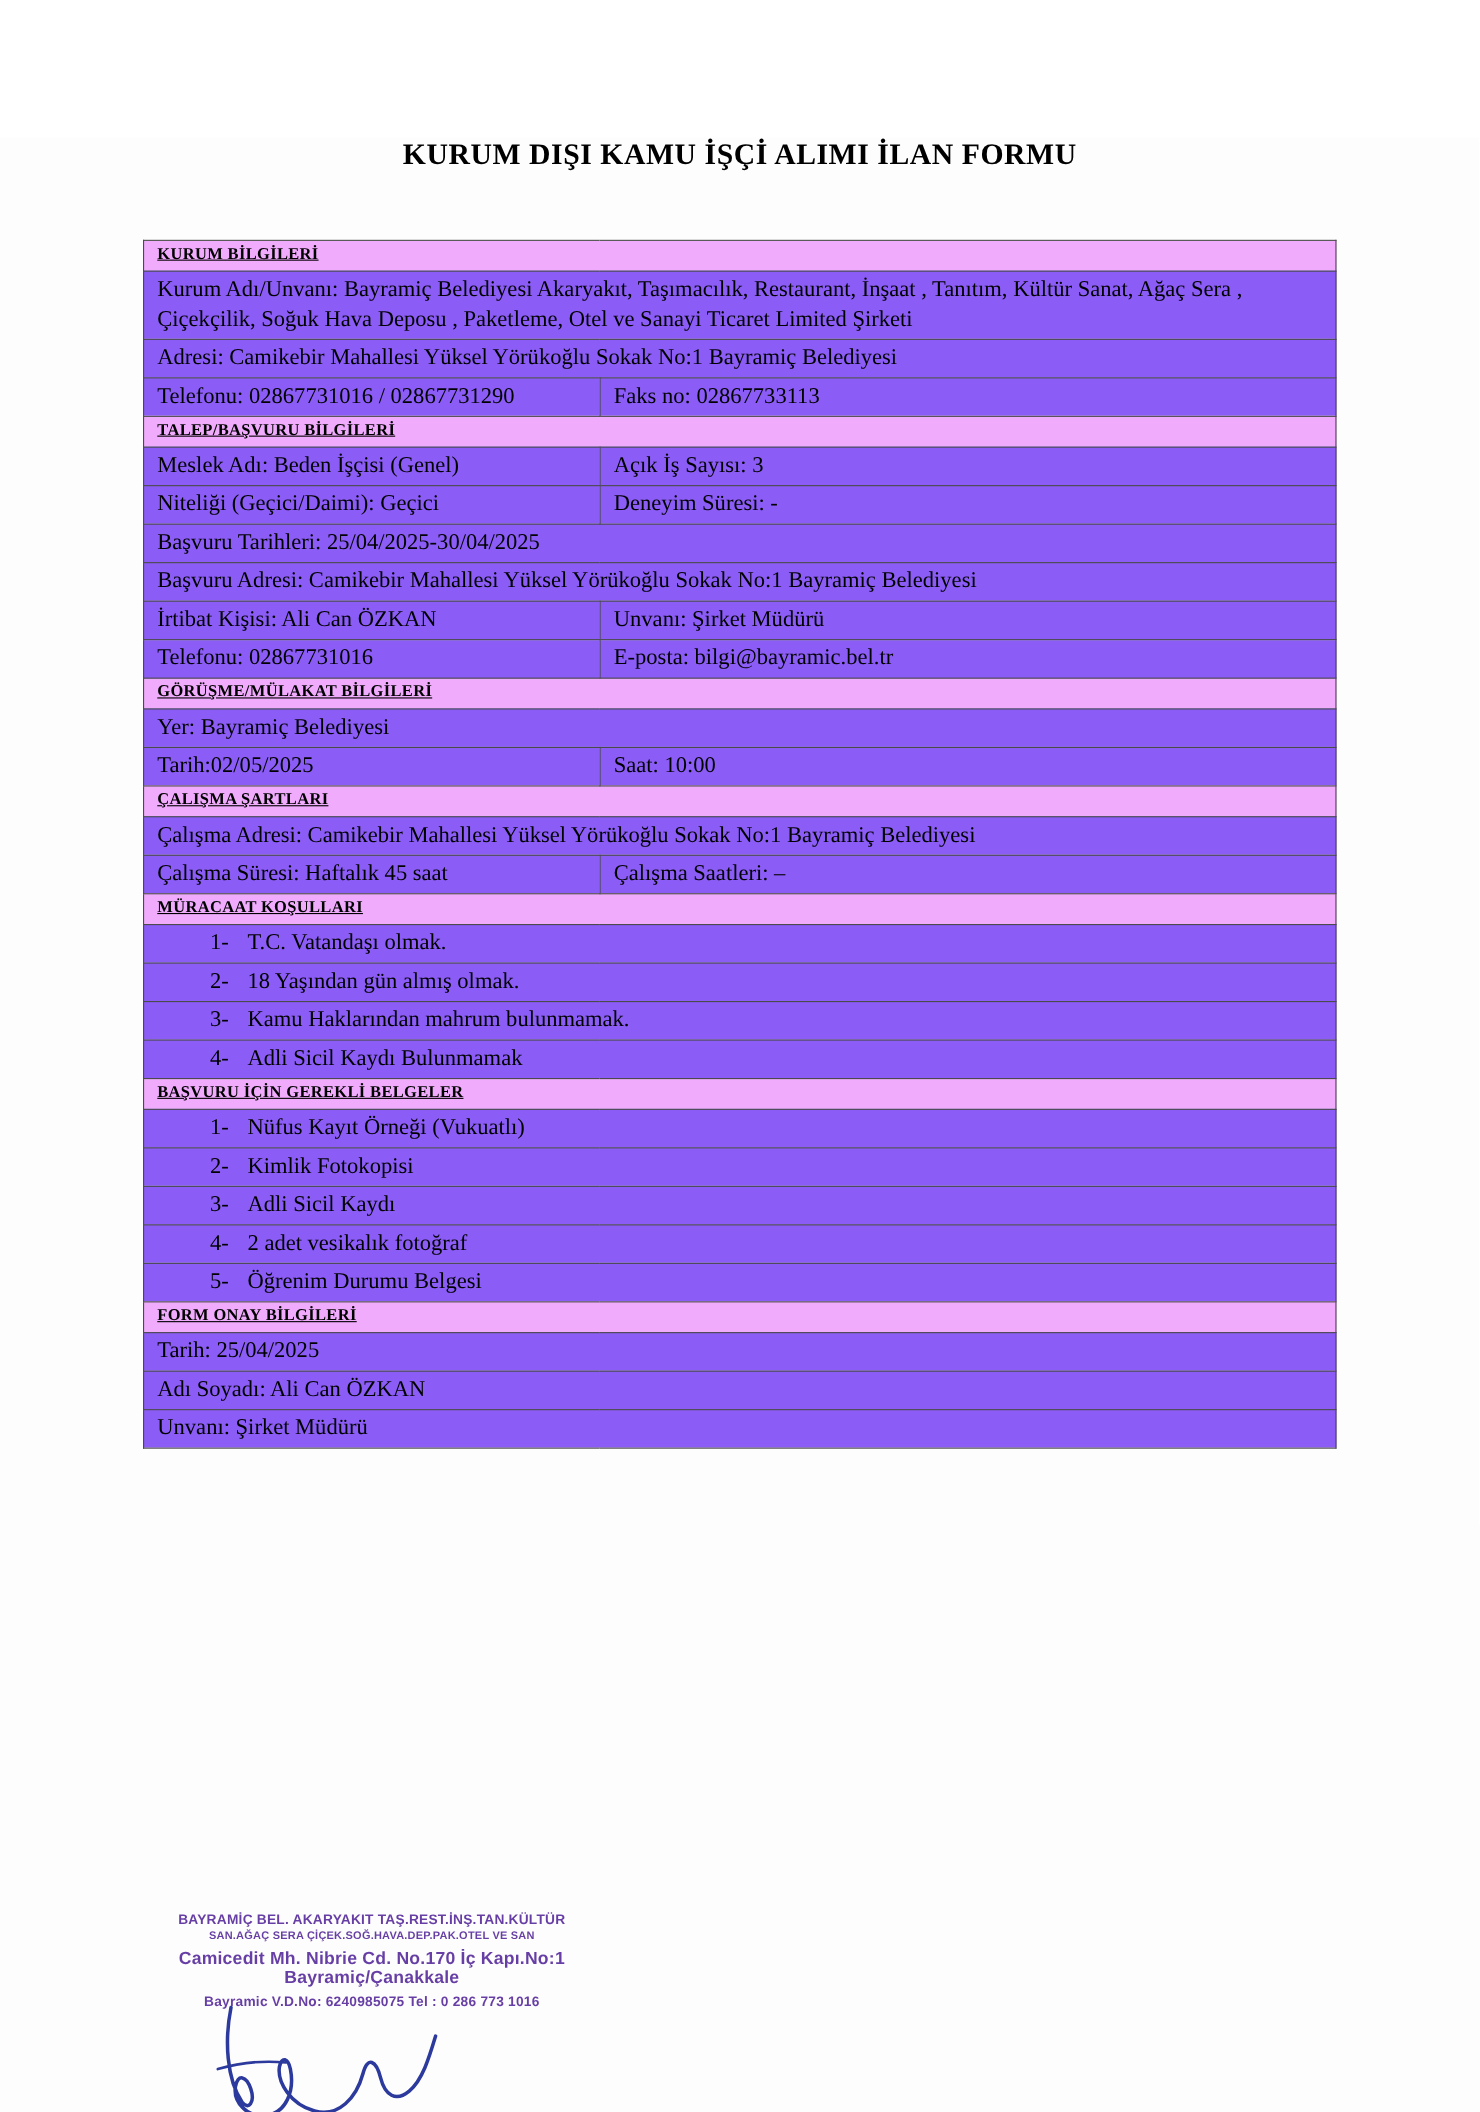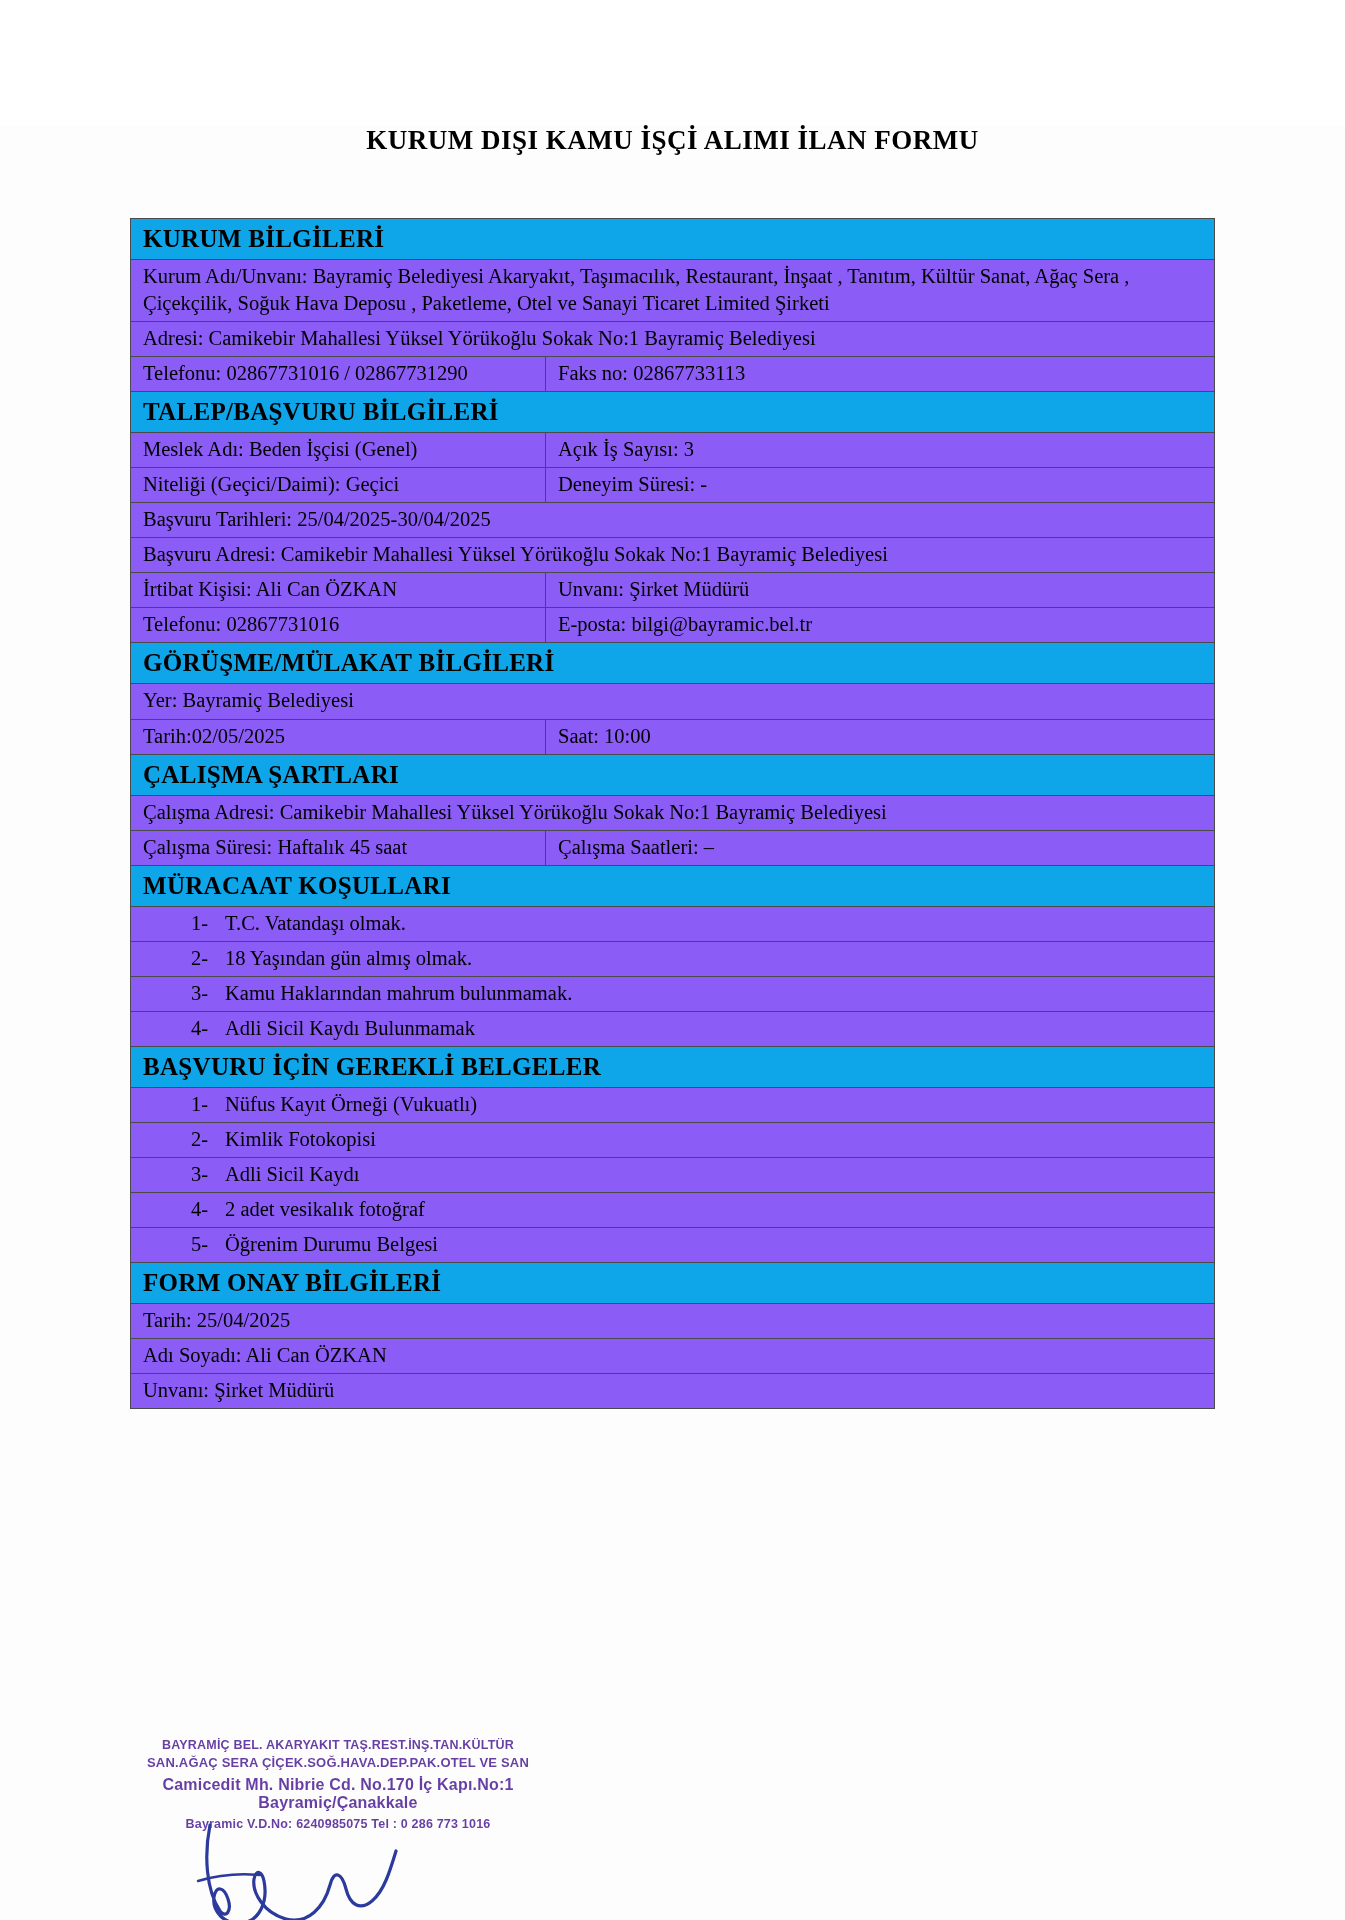--- a/index.html
+++ b/index.html
@@ -40,26 +40,27 @@
     font-size: 20.5px;
   }
   table.form td {
     border: 1px solid #4a4a4a;
     padding: 3px 8px 4px 12px;
     vertical-align: top;
     line-height: 1.32;
     font-family: "Liberation Serif", serif;
   }
   td.section {
-    background: #0ea5e9;
+    background: #f0abfc;
     font-weight: bold;
-    font-size: 25px;
+    font-size: 15px;
     letter-spacing: 0.3px;
     padding-top: 7px;
     padding-bottom: 7px;
+    text-decoration: underline;
   }
   td.cell {
     background: #8b5cf6;
   }
   td.list {
     padding-left: 12px;
   }
   .list-row {
     padding-left: 48px;
     white-space: pre;
@@ -80,21 +81,21 @@
     color: #4c1d95;
     font-family: "Liberation Sans", sans-serif;
     opacity: 0.85;
   }
   .stamp div {
     text-align: center;
     font-weight: bold;
     letter-spacing: 0.2px;
   }
   .stamp .l1 { font-size: 12.5px; }
-  .stamp .l2 { font-size: 13px; margin-top: 3px; text-align: center;}
+  .stamp .l2 { font-size: 10px; margin-top: 3px; text-align: center;}
   .stamp .l3 { font-size: 16px; margin-top: 6px;}
   .stamp .l4 { font-size: 12.5px; margin-top: 5px;}
   .sig {
     position: absolute;
     left: 190px;
     top: 1690px;
     width: 270px;
     height: 140px;
   }
 </style>

